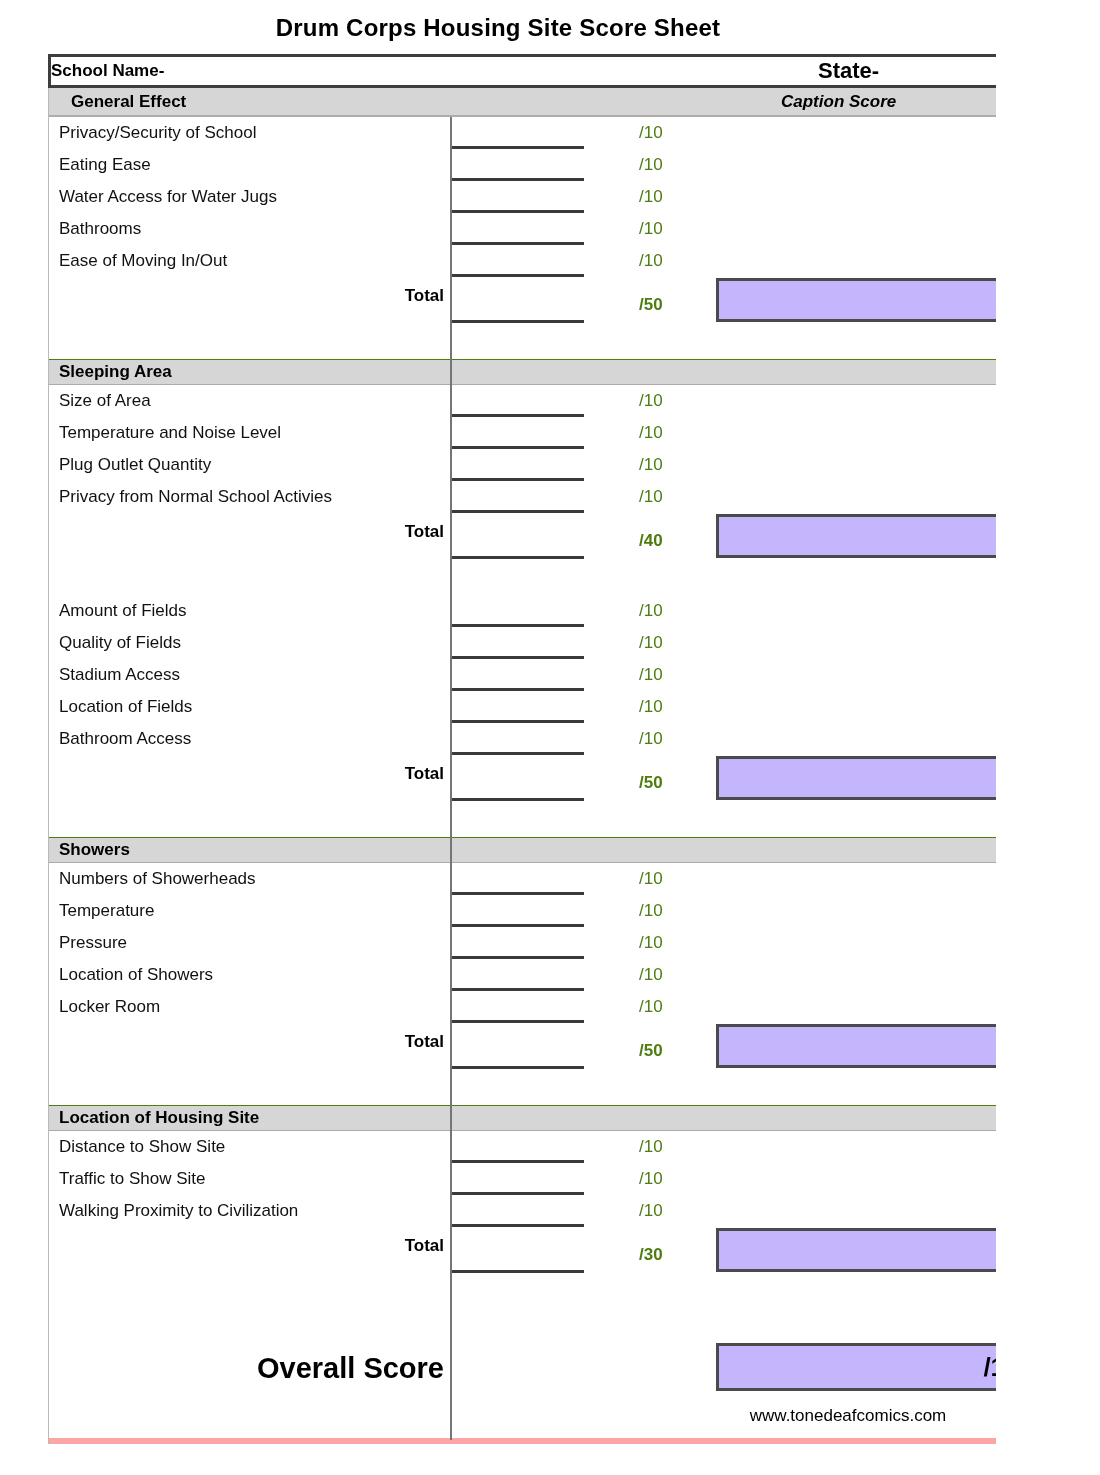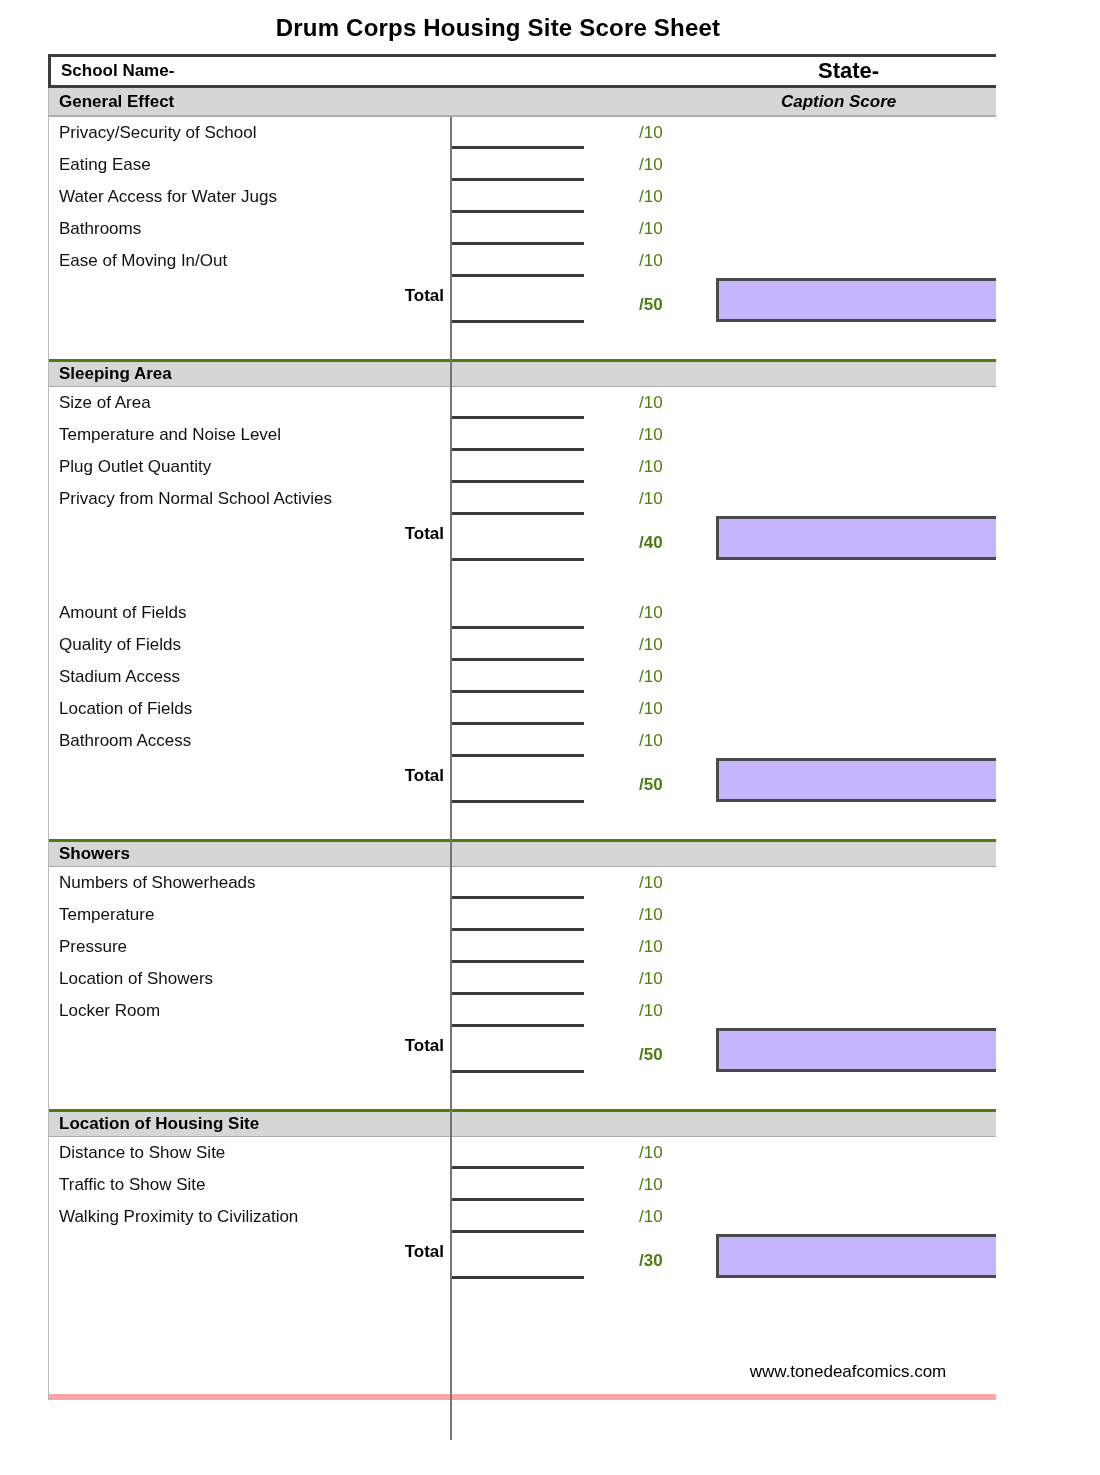--- a/index.html
+++ b/index.html
@@ -28,36 +28,36 @@
     background:#757575;z-index:5;
   }
   
   .name-row{
     position:relative;height:28px;
     border:3px solid #3d3d3d;
     background:#ffffff;
     display:flex;align-items:center;
     margin:0 -1px;
   }
-  .name-row .school{padding-left:10px;font-size:17px;font-weight:bold;}
+  .name-row .school{font-size:17px;font-weight:bold;}
   .name-row .state{position:absolute;left:767px;font-size:22px;font-weight:bold;}
   
   .caption-band{
     position:relative;height:27px;
     background:#d6d6d6;
     border-bottom:2px solid #adadad;
     display:flex;align-items:center;
   }
-  .caption-band .left{padding-left:10px;font-size:17px;font-weight:bold;}
+  .caption-band .left{padding-left:22px;font-size:17px;font-weight:bold;}
   .caption-band .right{position:absolute;left:732px;font-size:17px;font-weight:bold;font-style:italic;}
   
   .band{
     position:relative;height:24px;
     background:#d6d6d6;
-    border-top:3px solid #4d7c0f;border-bottom:1px solid #ababab;
+    border-top:1px solid #4d7c0f;border-bottom:1px solid #ababab;
     display:flex;align-items:center;
   }
   .band-label{padding-left:10px;font-size:17px;font-weight:bold;}
   .rows{padding-top:0;}
   .row{position:relative;height:32px;}
   .row-label{
     position:absolute;left:10px;top:50%;transform:translateY(-50%);
     font-size:17px;color:#111;white-space:nowrap;
   }
   .score-blank{
@@ -302,20 +302,26 @@
       <span class="row-max total-max">/30</span>
       <div class="caption-box">
         <span class="box-max">/20</span>
       </div>
     </div>
     <div class="section-spacer"></div>
   </section>
       </div>
 
     <div class="overall-spacer"></div>
+    <div class="overall-row">
+      <span class="overall-label">Overall Score</span>
+      <div class="caption-box overall-box">
+        <span class="box-max">/100</span>
+      </div>
+    </div>
 
     <div class="footer-row">
       <span class="footer-text">www.tonedeafcomics.com</span>
     </div>
 
   </div>
 
 </div>
 
 </body></html>

